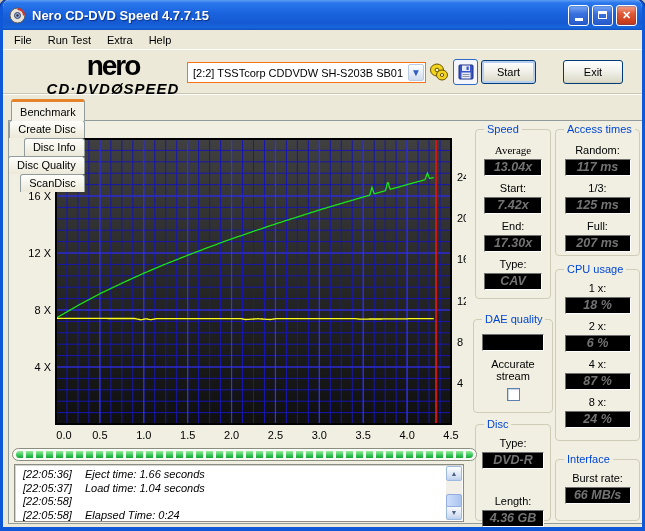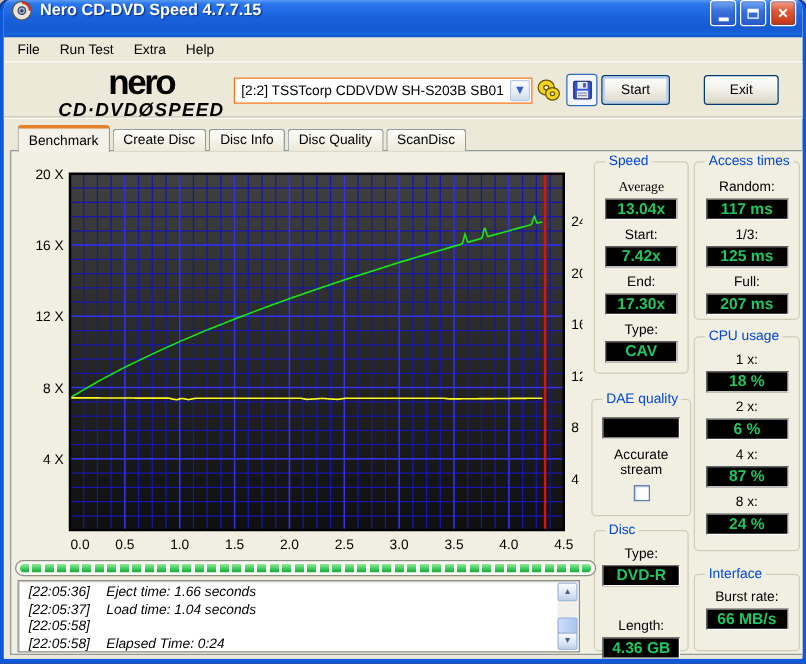--- a/index.html
+++ b/index.html
@@ -8,21 +8,21 @@
     position:relative;width:645px;height:531px;
     font-family:"Liberation Sans",sans-serif;font-size:11px;color:#000;
     background:#ECE9D8;
     border-left:3px solid #0f58d8;border-right:3px solid #0f58d8;border-bottom:4px solid #0f58d8;
     border-radius:8px 8px 0 0;
     box-shadow:0 0 0 1px #03268c;
     overflow:hidden;
   }
   
   .titlebar{
-    height:30px;display:flex;padding:0 5px 0 6px;
+    height:30px;display:flex;align-items:center;padding:0 5px 0 6px;
     background:linear-gradient(180deg,#5a9bf5 0%,#2a77ec 10%,#1a63de 45%,#155ad2 75%,#1765da 92%,#0f4fc0 100%);
     border-radius:6px 6px 0 0;
   }
   .title-text{flex:1;color:#fff;font-weight:bold;font-size:13px;text-shadow:1px 1px 1px #0a2f86;padding-left:6px;}
   .app-icon{width:17px;height:17px;display:inline-block;}
   .tb-btn{width:21px;height:21px;margin-left:3px;border:1px solid #fff;border-radius:3px;
     display:flex;align-items:center;justify-content:center;color:#fff;font-size:11px;font-weight:bold;
     background:linear-gradient(180deg,#7cabf7 0%,#3a71dd 40%,#2a5ecf 90%);box-shadow:inset 0 0 2px #1c49a8;}
   .tb-close{background:linear-gradient(180deg,#f5a38c 0%,#e25937 40%,#c93a18 90%);}
   .glyph-min{display:block;width:8px;height:3px;background:#fff;margin-top:9px;}
@@ -38,21 +38,21 @@
   .combo{position:absolute;left:184px;top:12px;width:239px;height:21px;background:#fff;border:1px solid #f97316;display:flex;align-items:center;}
   .combo-text{flex:1;padding-left:5px;white-space:nowrap;overflow:hidden;}
   .combo-btn{width:16px;height:17px;margin-right:1px;display:flex;align-items:center;justify-content:center;
     background:linear-gradient(180deg,#fdfefe,#e3ebf5 60%,#cfdcee);border:1px solid #b9cbe2;border-radius:2px;color:#2f5fc2;font-size:10px;}
   .icon-btn{position:absolute;top:9px;width:25px;height:26px;display:flex;align-items:center;justify-content:center;background:transparent;border:1px solid transparent;border-radius:3px;}
   .icon-btn.bordered{border:1px solid #316AC5;background:#f4f6fb;}
   .btn{position:absolute;top:10px;height:24px;border:1px solid #003C74;border-radius:3px;text-align:center;
     background:linear-gradient(180deg,#ffffff 0%,#f2f1ea 45%,#dedccb 90%,#d2cfba 100%);
     font-size:11px;display:flex;align-items:center;justify-content:center;}
   
-  .tabstrip{position:absolute;left:5px;top:99px;height:22px;display:flex;align-items:flex-end;z-index:5;}
+  .tabstrip{position:absolute;left:5px;top:99px;height:22px;display:flex;align-items:flex-end;z-index:5;flex-direction:column;}
   .tab{border:1px solid #919B9C;border-bottom:none;border-radius:3px 3px 0 0;padding:0 8px;height:18px;line-height:17px;
     background:linear-gradient(180deg,#fefefb,#ece9d8);margin-right:2px;}
   .tab.active{height:22px;line-height:20px;background:#f4f2e8;border-top:3px solid #E5832C;position:relative;z-index:6;margin-bottom:-1px;}
   
   .content{position:absolute;left:5px;top:120px;width:635px;height:404px;border:1px solid #919B9C;background:#f1efe2;z-index:1;}
   
   #chart{position:absolute;left:5px;top:3px;}
   
   .progress{position:absolute;left:3px;top:327px;width:465px;height:13px;border:1px solid #8a8d7f;border-radius:7px;background:#fcfcf7;padding:2px 3px;}
   .progress-fill{height:7px;border-radius:4px;
@@ -63,22 +63,22 @@
   .log-time{width:62px;}
   .scrollbar{position:absolute;right:1px;top:1px;bottom:1px;width:16px;background:#f1efe7;display:flex;flex-direction:column;}
   .sb-btn{height:15px;display:flex;align-items:center;justify-content:center;font-size:7px;color:#4D6185;
     background:linear-gradient(180deg,#fdfdfd,#d7e2f3 70%,#bcd0ec);border:1px solid #9dbbe2;border-radius:2px;}
   .sb-track{flex:1;position:relative;}
   .sb-thumb{position:absolute;left:0;right:0;top:55%;height:13px;background:linear-gradient(90deg,#cfdefb,#aac4f0);border:1px solid #92aee0;border-radius:2px;}
   
   .group{position:absolute;border:1px solid #cfccb8;border-radius:4px;background:#f1efe2;}
   .group-label{position:absolute;top:-7px;left:8px;background:#f1efe2;padding:0 3px;color:#0046D5;}
   .item-label{text-align:center;margin-top:6px;}
-  .lcd{width:58px;height:17px;line-height:15px;margin:3px auto 2px;background:#000;color:#22c55e;font-weight:bold;font-size:12.5px;text-align:center;
-    border:1px solid;border-color:#6f6f6f #ffffff #ffffff #6f6f6f;letter-spacing:0;}
+  .lcd{width:58px;height:17px;line-height:15px;margin:3px auto 2px;background:#000;color:#737373;font-weight:bold;font-size:12.5px;text-align:center;
+    border:1px solid;border-color:#6f6f6f #ffffff #ffffff #6f6f6f;letter-spacing:0;font-style:italic;}
   .col2 .lcd{width:66px;}
   .g-disc .lcd,.g-dae .lcd{width:62px;}
   .checkbox{width:13px;height:13px;margin:6px auto 0;background:#fff;border:1px solid #5f7fae;box-shadow:inset 1px 1px 1px #c5d3e8;}
   .dae-label{width:54px;margin:7px auto 0;text-align:center;line-height:12px;}
 </style>
 </head>
 <body>
 
 <div class="window">
 

